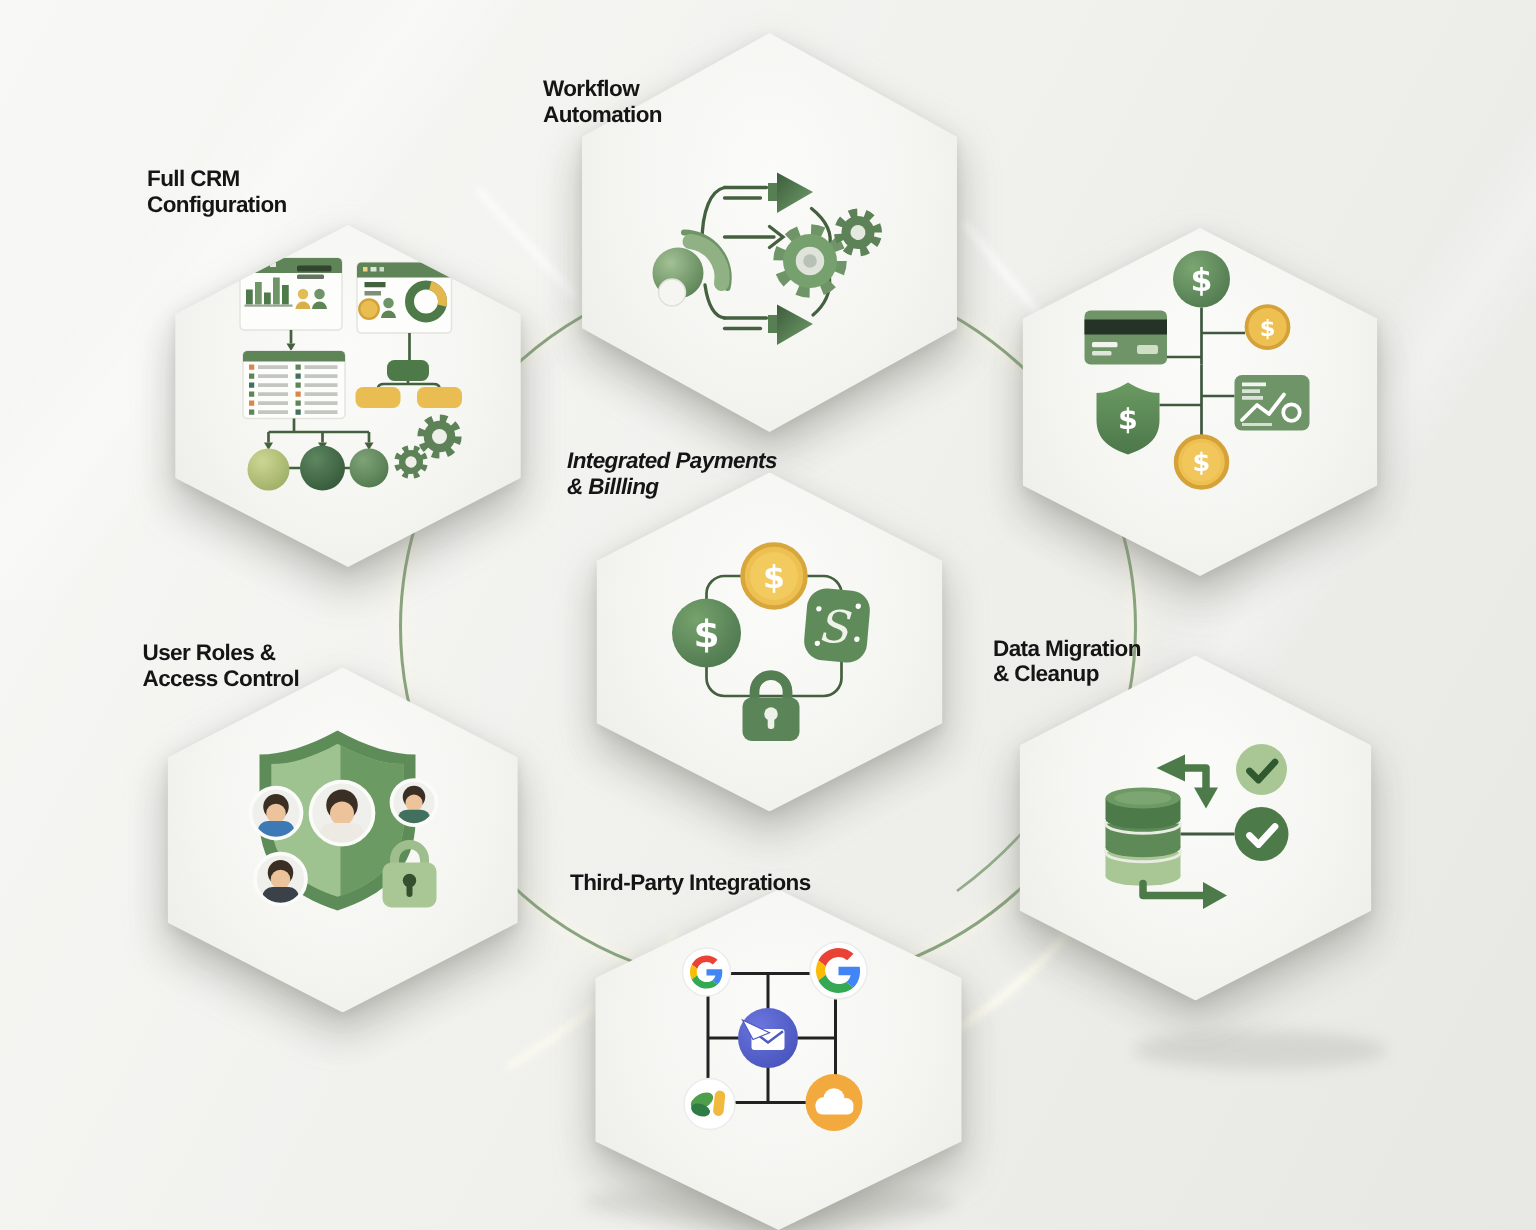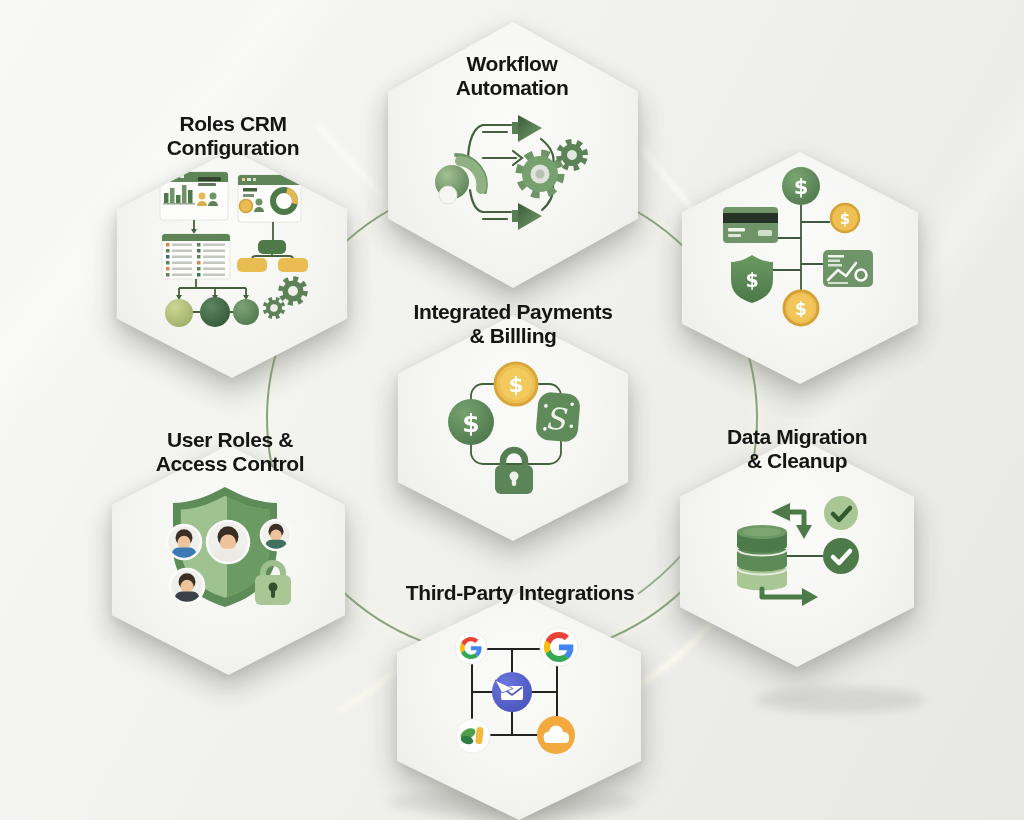--- a/index.html
+++ b/index.html
@@ -16,22 +16,22 @@
   .bg{position:absolute;left:0;top:0;z-index:0;}
   .module{position:absolute;z-index:2;}
   .hexwrap{position:absolute;filter:drop-shadow(0 13px 14px rgba(123,126,116,.42)) drop-shadow(0 3px 4px rgba(140,142,132,.28));}
   .hex{
     position:absolute;left:0;top:0;width:100%;height:100%;
     clip-path:polygon(50% 0%,99.2% 26%,99.2% 74%,50% 100%,0.8% 74%,0.8% 26%);
     background:radial-gradient(ellipse at 50% 36%,#fbfbf9 0%,#f5f5f2 52%,#eaeae6 100%);
   }
   .hex svg{position:absolute;left:0;top:0;}
   .mlabel{
-    position:absolute;left:0;right:0;text-align:center;z-index:3;
-    color:#151515;font-size:21px;font-weight:700;line-height:1.12;
+    position:absolute;left:0;right:0;text-align:left;z-index:3;
+    color:#151515;font-size:15px;font-weight:700;line-height:1.12;
     letter-spacing:-0.4px;white-space:pre-line;
   }
   text.dol{font-family:"DejaVu Sans",sans-serif;font-weight:bold;fill:#fff;}
 </style>
 </head>
 <body>
 
 <div class="stage">
 
   <div class="streak s1"></div>
@@ -240,21 +240,21 @@
             <polygon points="61,145 67,145 64,150" fill="#44603f"></polygon>
             <polygon points="97,145 103,145 100,150" fill="#44603f"></polygon>
             <polygon points="128,145 134,145 131,150" fill="#44603f"></polygon>
             <circle cx="64" cy="163" r="14" fill="url(#sp1)"></circle>
             <circle cx="100" cy="162" r="15" fill="url(#sp2)"></circle>
             <circle cx="131" cy="162" r="13" fill="url(#sp3)"></circle>
           </g>
         </svg>
       </div>
     </div>
-    <div class="mlabel" style="top:2px;">Roles CRM
+    <div class="mlabel" style="top:2px;">Full CRM
 Configuration</div>
   </div>
 
   <div class="module" style="left:665px;top:103px;width:270px;height:283px;">
     <div class="hexwrap" style="left:15px;top:49px;width:240px;height:232px;">
       <div class="hex">
         <svg width="240" height="232" viewBox="0 0 240 232">
           <defs>
             <radialGradient id="g3a" cx="0.35" cy="0.3" r="0.9">
                 <stop offset="0" stop-color="#7ba671"></stop>
@@ -341,21 +341,21 @@
           </g>
           <g>
             <path d="M107,151 v-5 a11,11 0 0 1 22,0 v5" stroke="#567e53" stroke-width="6.5" fill="none"></path>
             <rect x="99" y="150" width="38" height="29" rx="6" fill="#5c8459"></rect>
             <circle cx="118" cy="161" r="4.5" fill="#edf1e8"></circle>
             <rect x="115.8" y="163" width="4.4" height="8" rx="2" fill="#edf1e8"></rect>
           </g>
         </svg>
       </div>
     </div>
-    <div class="mlabel" style="top:2px;">Integrated Payments
+    <div class="mlabel" style="top:2px;font-style:italic;">Integrated Payments
 &amp; Billling</div>
   </div>
 
   <div class="module" style="left:95px;top:426px;width:270px;height:250px;">
     <div class="hexwrap" style="left:15px;top:19px;width:237px;height:230px;">
       <div class="hex">
         <svg width="237" height="230" viewBox="0 0 237 230">
           <defs>
             <clipPath id="c5">
                 <path transform="translate(17.3,15.1) scale(0.85)" d="M115,42 C135,53 152,58 167,58 L167,102 C167,134 146,152 115,162 C84,152 63,134 63,102 L63,58 C78,58 95,53 115,42 Z"></path>

